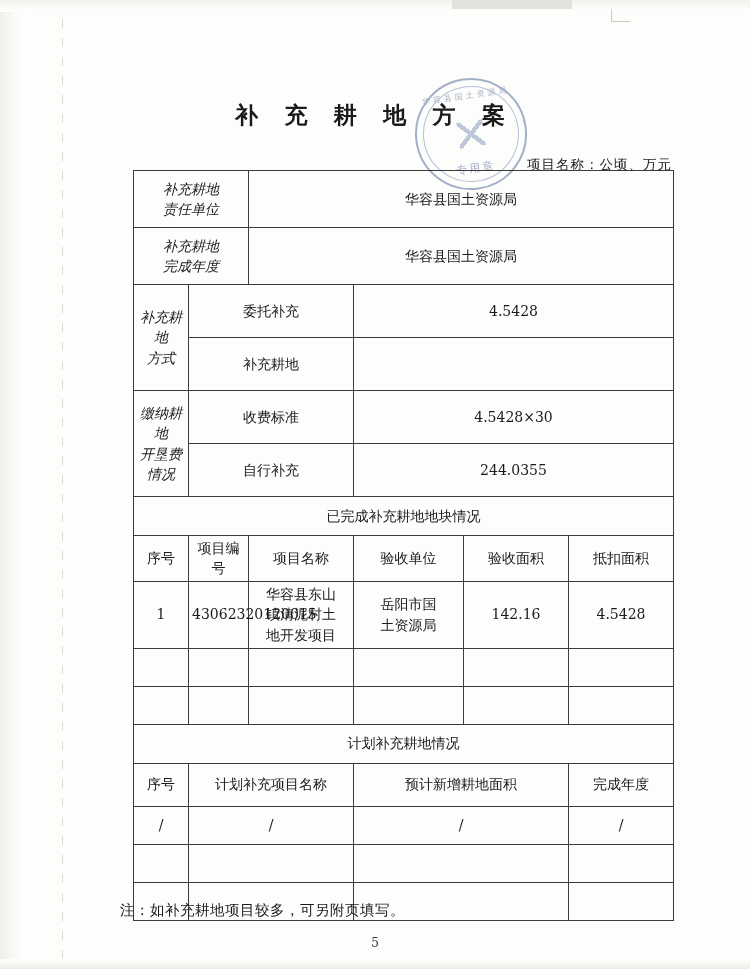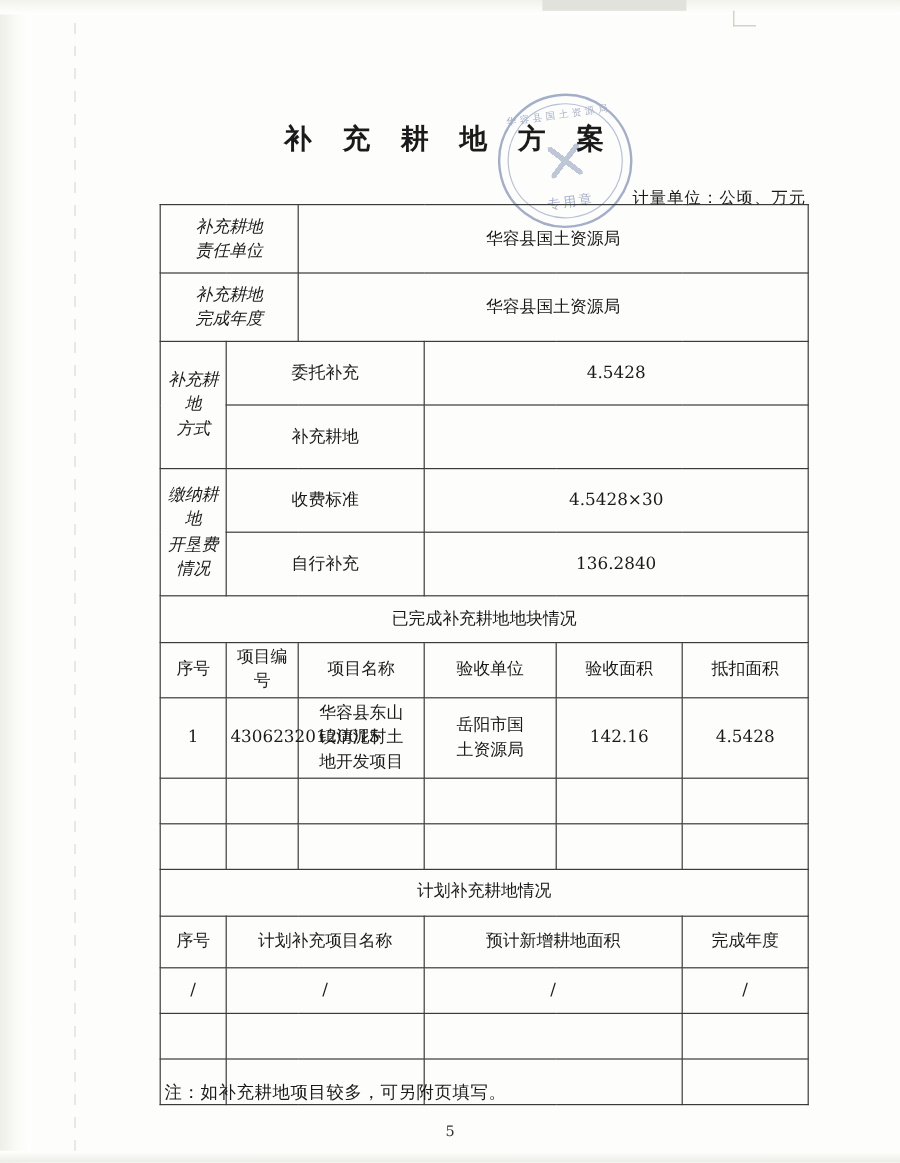--- a/index.html
+++ b/index.html
@@ -69,21 +69,21 @@
 
   .title {
     position: absolute;
     top: 100px;
     left: 0;
     width: 750px;
     text-align: center;
     font-size: 23px;
     letter-spacing: 10px;
     font-weight: bold;
-    font-family: Liberation Serif, serif;
+    font-family: Liberation Sans, sans-serif;
   }
 
   .unit-note {
     position: absolute;
     top: 156px;
     right: 78px;
     font-size: 13.5px;
     letter-spacing: 1px;
   }
 
@@ -172,21 +172,21 @@
   }
   .row-mid td {
     height: 48px;
   }
   .row-label td {
     height: 52px;
   }
 
   .footnote {
     position: absolute;
-    left: 137px;
+    left: 120px;
     top: 901px;
     font-size: 14.5px;
     letter-spacing: .5px;
   }
   .page-number {
     position: absolute;
     left: 0;
     width: 750px;
     top: 936px;
     text-align: center;
@@ -199,21 +199,21 @@
 
 <div class="page">
   <div class="scan-edge-left"></div>
   <div class="scan-dash"></div>
   <div class="scan-edge-top"></div>
   <div class="scan-mark-tr"></div>
   <div class="scan-mark-tr2"></div>
   <div class="scan-edge-bottom"></div>
 
   <div class="title">补 充 耕 地 方 案</div>
-  <div class="unit-note">计量单位：公顷、万元</div>
+  <div class="unit-note">项目名称：公顷、万元</div>
 
   <div class="seal">
     <div class="seal-ring"></div>
     <div class="seal-text-top">华容县国土资源局</div>
     <div class="seal-text-bottom">专用章</div>
   </div>
 
   <table class="doc-table">
     <colgroup>
       <col style="width:55px">
@@ -257,21 +257,21 @@
       <tr class="row-mid">
         <td rowspan="2" class="h-two-line">
           <div>缴纳耕地</div>
           <div>开垦费情况</div>
         </td>
         <td colspan="2">收费标准</td>
         <td colspan="3">4.5428×30</td>
       </tr>
       <tr class="row-mid">
         <td colspan="2">自行补充</td>
-        <td colspan="3">136.2840</td>
+        <td colspan="3">244.0355</td>
       </tr>
 
       <tr class="section-band">
         <td colspan="6">已完成补充耕地地块情况</td>
       </tr>
 
       <tr class="col-head">
         <td>序号</td>
         <td>项目编号</td>
         <td>项目名称</td>

